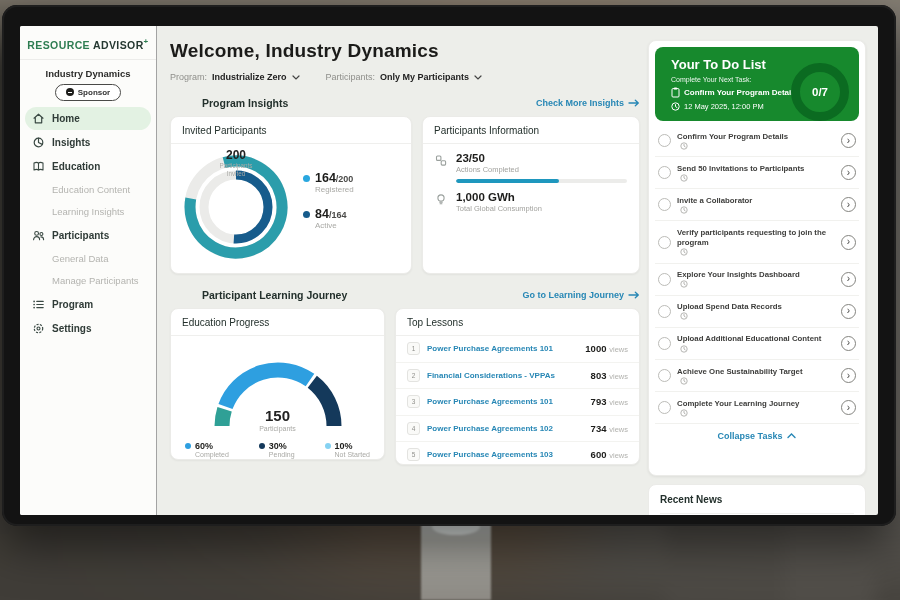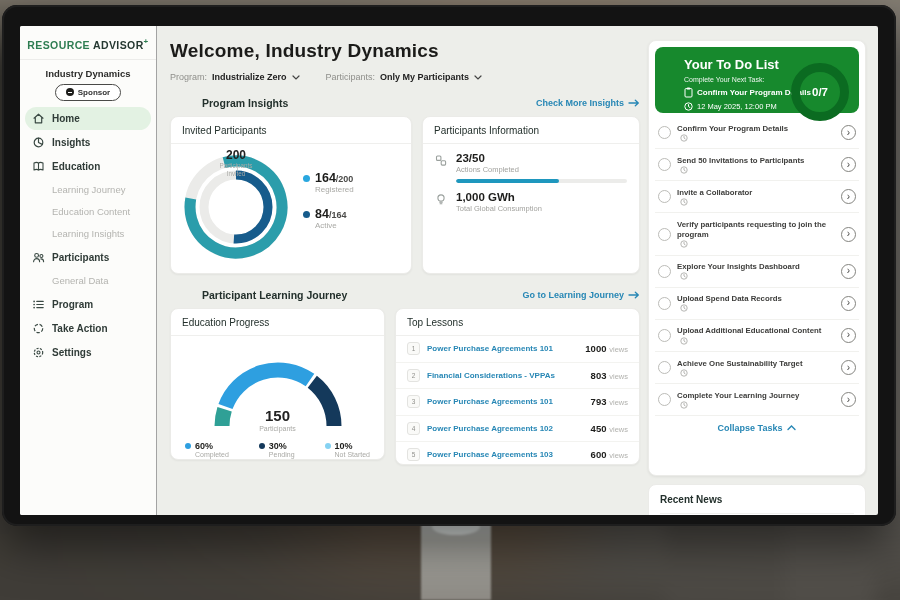--- a/index.html
+++ b/index.html
@@ -86,21 +86,21 @@
   .c-lessons{width:245px;height:157px;}
   .lesson{display:flex;align-items:center;gap:7px;padding:0 11px;height:25.5px;border-bottom:1px solid #f3f3f0;cursor:pointer;}
   .lesson:last-child{border-bottom:none;}
   .rank{width:11px;height:11px;border:1px solid #e3e3e0;border-radius:3px;background:#fafaf8;
     font-size:6.5px;color:#8f8f8b;display:flex;align-items:center;justify-content:center;}
   .l-title{flex:1;font-size:8px;font-weight:bold;color:#2787b5;}
   .l-views b{font-size:9.5px;color:#1d1d1b;} .l-views span{font-size:7.5px;color:#b1b1ad;}
   
   .todo-card{position:absolute;left:628px;top:14px;width:218px;height:436px;background:#fff;
     border-radius:8px;border:1px solid #ebebe8;box-shadow:0 1px 3px rgba(0,0,0,.07);box-sizing:border-box;padding:6px;}
-  .todo-head{position:relative;background:#17892d;border-radius:8px;height:66px;color:#fff;padding:10px 29px;box-sizing:border-box;}
+  .todo-head{position:relative;background:#17892d;border-radius:8px;height:74px;color:#fff;padding:10px 16px;box-sizing:border-box;}
   .todo-title{font-size:13px;font-weight:bold;}
   .todo-sub{font-size:7px;margin-top:4px;opacity:.92;}
   .todo-next,.todo-due{display:flex;align-items:center;gap:4px;margin-top:4px;font-size:8px;font-weight:bold;}
   .todo-due{font-weight:normal;font-size:7.5px;}
   .ring{position:absolute;right:10px;top:16px;width:40px;height:40px;border:9px solid #0b6b21;border-radius:50%;
     display:flex;align-items:center;justify-content:center;font-size:11.5px;font-weight:bold;}
   .tasks{margin-top:4px;}
   .task{display:flex;align-items:center;gap:6px;padding:6.5px 3px;border-bottom:1px solid #f1f1ee;cursor:pointer;}
   .task-cb{width:11px;height:11px;border:1.3px solid #bcbcb8;border-radius:50%;flex:none;}
   .task-label{flex:1;font-size:7.8px;font-weight:bold;color:#3d3d3b;line-height:1.3;}
@@ -151,51 +151,43 @@
             <span>Insights</span>
           </div>
           <div class="nav-item">
             <span class="nav-ico">
               <svg width="13" height="13" viewBox="0 0 13 13">
                 <path d="M2 3.1 C3.5 2.3 5.5 2.3 6.5 3.2 C7.5 2.3 9.5 2.3 11 3.1 V10 C9.5 9.3 7.5 9.3 6.5 10.2 C5.5 9.3 3.5 9.3 2 10 Z M6.5 3.2 V10.2" fill="none" stroke="#3b4a44" stroke-width="1.1" stroke-linejoin="round"></path>
               </svg>
             </span>
             <span>Education</span>
           </div>
-          <div class="nav-sub">Learning Journey</div>
           <div class="nav-sub">Education Content</div>
           <div class="nav-sub">Learning Insights</div>
           <div class="nav-item">
             <span class="nav-ico">
               <svg width="13" height="13" viewBox="0 0 13 13">
                 <circle cx="4.6" cy="4.4" r="1.9" fill="none" stroke="#3b4a44" stroke-width="1.1"></circle>
                 <path d="M1.6 10.8 C1.6 8.6 3.3 7.6 4.6 7.6 C5.9 7.6 7.6 8.6 7.6 10.8" fill="none" stroke="#3b4a44" stroke-width="1.1" stroke-linecap="round"></path>
                 <circle cx="9.4" cy="5" r="1.5" fill="none" stroke="#3b4a44" stroke-width="1.1"></circle>
                 <path d="M8.9 7.9 C10.4 7.9 11.6 8.9 11.6 10.8" fill="none" stroke="#3b4a44" stroke-width="1.1" stroke-linecap="round"></path>
               </svg>
             </span>
             <span>Participants</span>
           </div>
           <div class="nav-sub">General Data</div>
+          <div class="nav-sub">Manage Participants</div>
           <div class="nav-item">
             <span class="nav-ico">
               <svg width="13" height="13" viewBox="0 0 13 13">
                 <path d="M4.8 3.4 H11.2 M4.8 6.5 H11.2 M4.8 9.6 H11.2" stroke="#3b4a44" stroke-width="1.2" stroke-linecap="round"></path>
                 <path d="M2.1 3.4 h.01 M2.1 6.5 h.01 M2.1 9.6 h.01" stroke="#3b4a44" stroke-width="1.7" stroke-linecap="round"></path>
               </svg>
             </span>
             <span>Program</span>
-          </div>
-          <div class="nav-item">
-            <span class="nav-ico">
-              <svg width="13" height="13" viewBox="0 0 13 13">
-                <circle cx="6.5" cy="6.5" r="4.2" fill="none" stroke="#3b4a44" stroke-width="1.2" stroke-dasharray="3.4 1.7"></circle>
-              </svg>
-            </span>
-            <span>Take Action</span>
           </div>
           <div class="nav-item">
             <span class="nav-ico">
               <svg width="13" height="13" viewBox="0 0 13 13">
                 <circle cx="6.5" cy="6.5" r="4.2" fill="none" stroke="#3b4a44" stroke-width="1.2" stroke-dasharray="2.1 1.35"></circle>
                 <circle cx="6.5" cy="6.5" r="1.5" fill="none" stroke="#3b4a44" stroke-width="1.1"></circle>
               </svg>
             </span>
             <span>Settings</span>
           </div>
@@ -364,21 +356,21 @@
                 <span class="l-views"><b>803</b> <span>views</span></span>
               </div>
               <div class="lesson">
                 <span class="rank">3</span>
                 <span class="l-title">Power Purchase Agreements 101</span>
                 <span class="l-views"><b>793</b> <span>views</span></span>
               </div>
               <div class="lesson">
                 <span class="rank">4</span>
                 <span class="l-title">Power Purchase Agreements 102</span>
-                <span class="l-views"><b>450</b> <span>views</span></span>
+                <span class="l-views"><b>734</b> <span>views</span></span>
               </div>
               <div class="lesson">
                 <span class="rank">5</span>
                 <span class="l-title">Power Purchase Agreements 103</span>
                 <span class="l-views"><b>600</b> <span>views</span></span>
               </div>
             </div>
         </div>
       </div>
     </div>

